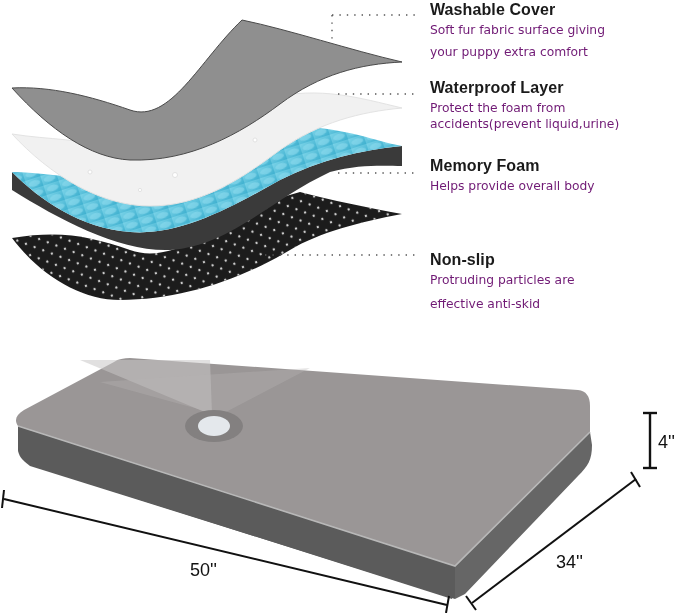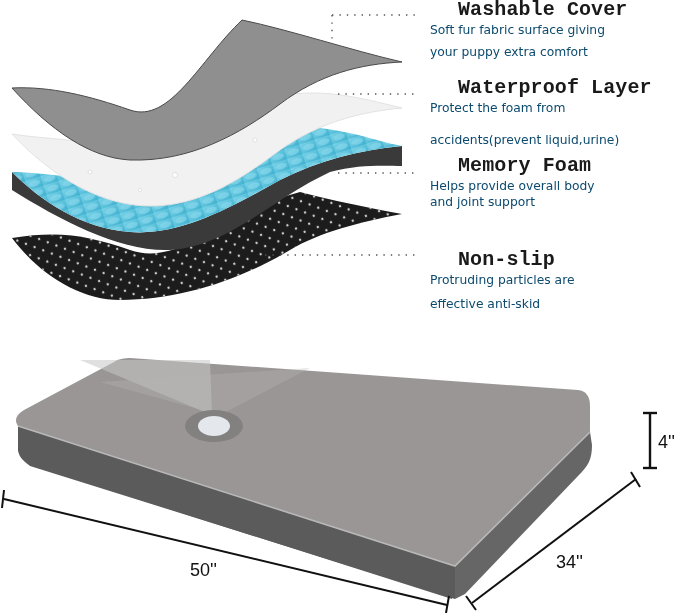--- a/index.html
+++ b/index.html
@@ -1,21 +1,21 @@
 <!DOCTYPE html>
 <html><head>
 <meta charset="utf-8">
 <style>
   html, body { margin:0; padding:0; background:#ffffff; }
   body { width:679px; height:613px; position:relative; overflow:hidden; font-family:"DejaVu Sans", sans-serif; }
   .layers-svg { position:absolute; left:0; top:0; width:430px; height:320px; }
   .dim-svg { position:absolute; left:0; top:320px; width:679px; height:293px; }
   .feature { position:absolute; left:430px; width:249px; color:#1a1a1a; }
-  .feature .title { font-family:Liberation Mono, monospace; font-weight:bold; font-size:20px; letter-spacing:0.1px; line-height:20px; white-space:nowrap;margin-left:28px; }
-  .feature .desc { font-family:"DejaVu Sans", sans-serif; font-size:12.3px; line-height:16px; color:#0c4a6e; margin-top:2px; white-space:nowrap; }
+  .feature .title { font-family:Liberation Sans, sans-serif; font-weight:bold; font-size:16px; letter-spacing:0.1px; line-height:20px; white-space:nowrap; }
+  .feature .desc { font-family:"DejaVu Sans", sans-serif; font-size:12.3px; line-height:16px; color:#701a75; margin-top:2px; white-space:nowrap; }
   .dim-label { position:absolute; font-family:"Liberation Sans", sans-serif; font-size:18px; color:#111; }
 </style>
 </head>
 <body>
 
 <svg class="layers-svg" viewBox="0 0 430 320">
   <defs>
     <pattern id="dots" width="14" height="12" patternUnits="userSpaceOnUse" patternTransform="rotate(-20)">
       <circle cx="4" cy="4" r="1.2" fill="#cfcfcf"></circle>
       <circle cx="11" cy="10" r="1.2" fill="#cfcfcf"></circle>
@@ -62,26 +62,25 @@
 </svg>
 
 <div class="feature" style="top:0px;">
   <div class="title">Washable Cover</div>
   <div class="desc">Soft fur fabric surface giving</div>
   <div class="desc" style="margin-top:6px">your puppy extra comfort</div>
 </div>
 <div class="feature" style="top:78px;">
   <div class="title">Waterproof Layer</div>
   <div class="desc">Protect the foam from</div>
-  <div class="desc" style="margin-top:16px">accidents(prevent liquid,urine)</div>
+  <div class="desc" style="margin-top:0">accidents(prevent liquid,urine)</div>
 </div>
 <div class="feature" style="top:156px;">
   <div class="title">Memory Foam</div>
   <div class="desc">Helps provide overall body</div>
-  <div class="desc" style="margin-top:0">and joint support</div>
 </div>
 <div class="feature" style="top:250px;">
   <div class="title">Non-slip</div>
   <div class="desc">Protruding particles are</div>
   <div class="desc" style="margin-top:8px">effective anti-skid</div>
 </div>
 
 <svg class="dim-svg" viewBox="0 0 679 293">
 
   <path d="M18,106 L18,130 C20,138 28,144 40,148 L452,279 L455,252 L22,116 Z" fill="#5e5e5e"></path>

